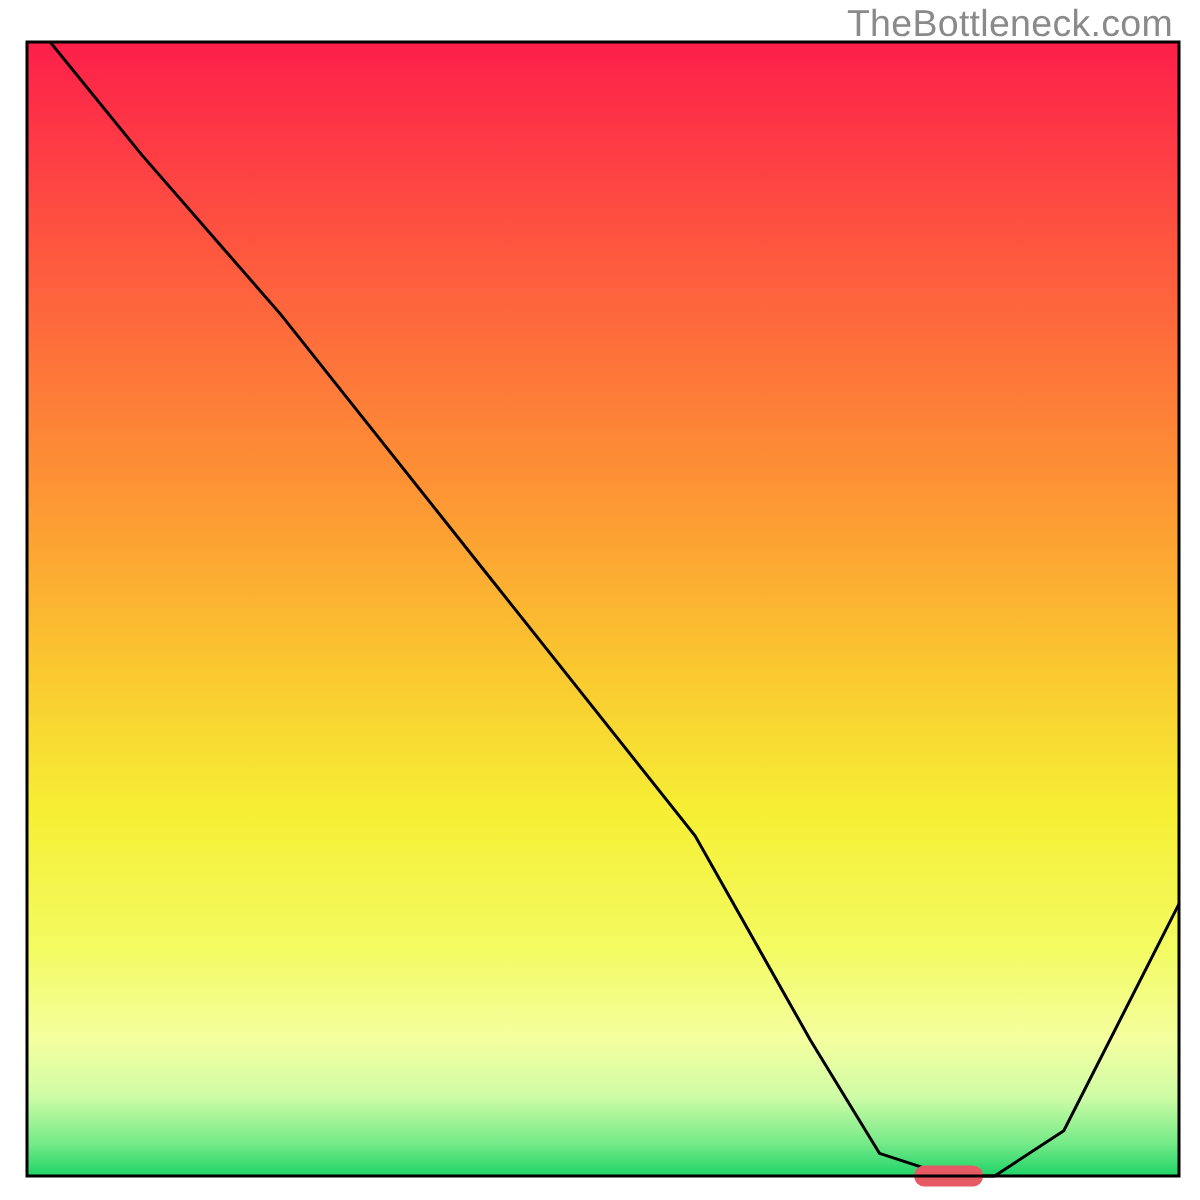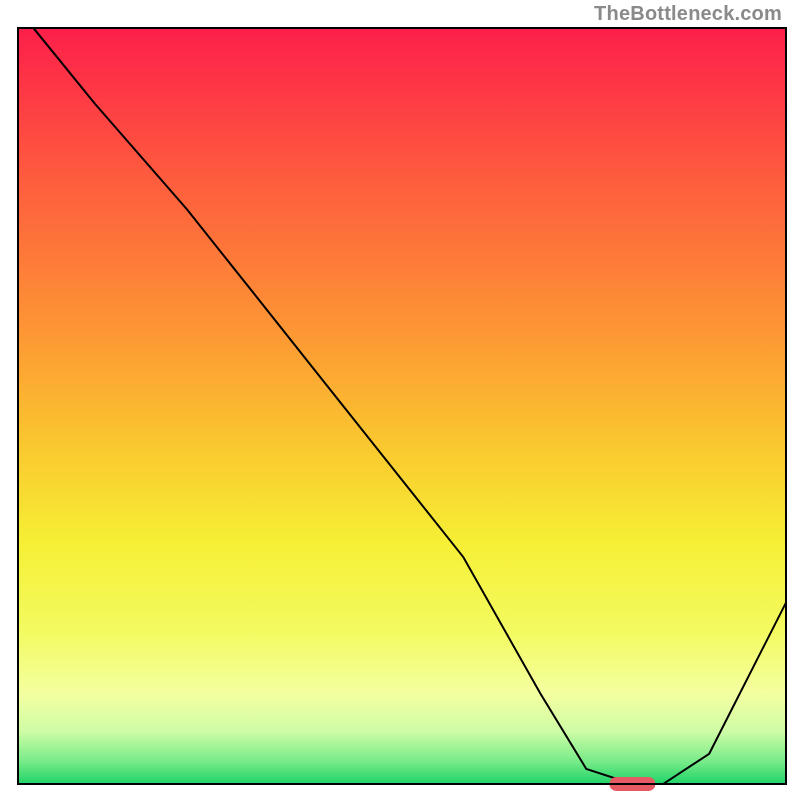--- a/index.html
+++ b/index.html
@@ -1,17 +1,17 @@
 <!DOCTYPE html>
 <html><head>
 <meta charset="utf-8">
 <style>
   html,body{margin:0;padding:0;width:800px;height:800px;background:#fff;font-family:Arial,Helvetica,sans-serif}
   .stage{position:relative;width:800px;height:800px}
-  .watermark{position:absolute;top:2px;right:18px;font-size:20px;font-weight:700;color:#8a8a8a;letter-spacing:0.2px}
+  .watermark{position:absolute;top:2px;right:18px;font-size:25px;font-weight:400;color:#8a8a8a;letter-spacing:0.2px}
   svg{position:absolute;top:0;left:0}
 </style>
 </head>
 <body>
 
 <div class="stage">
   <div class="watermark">TheBottleneck.com</div>
   <svg width="800" height="800" viewBox="0 0 800 800">
     <defs>
       <linearGradient id="bg" x1="0" y1="0" x2="0" y2="1">

